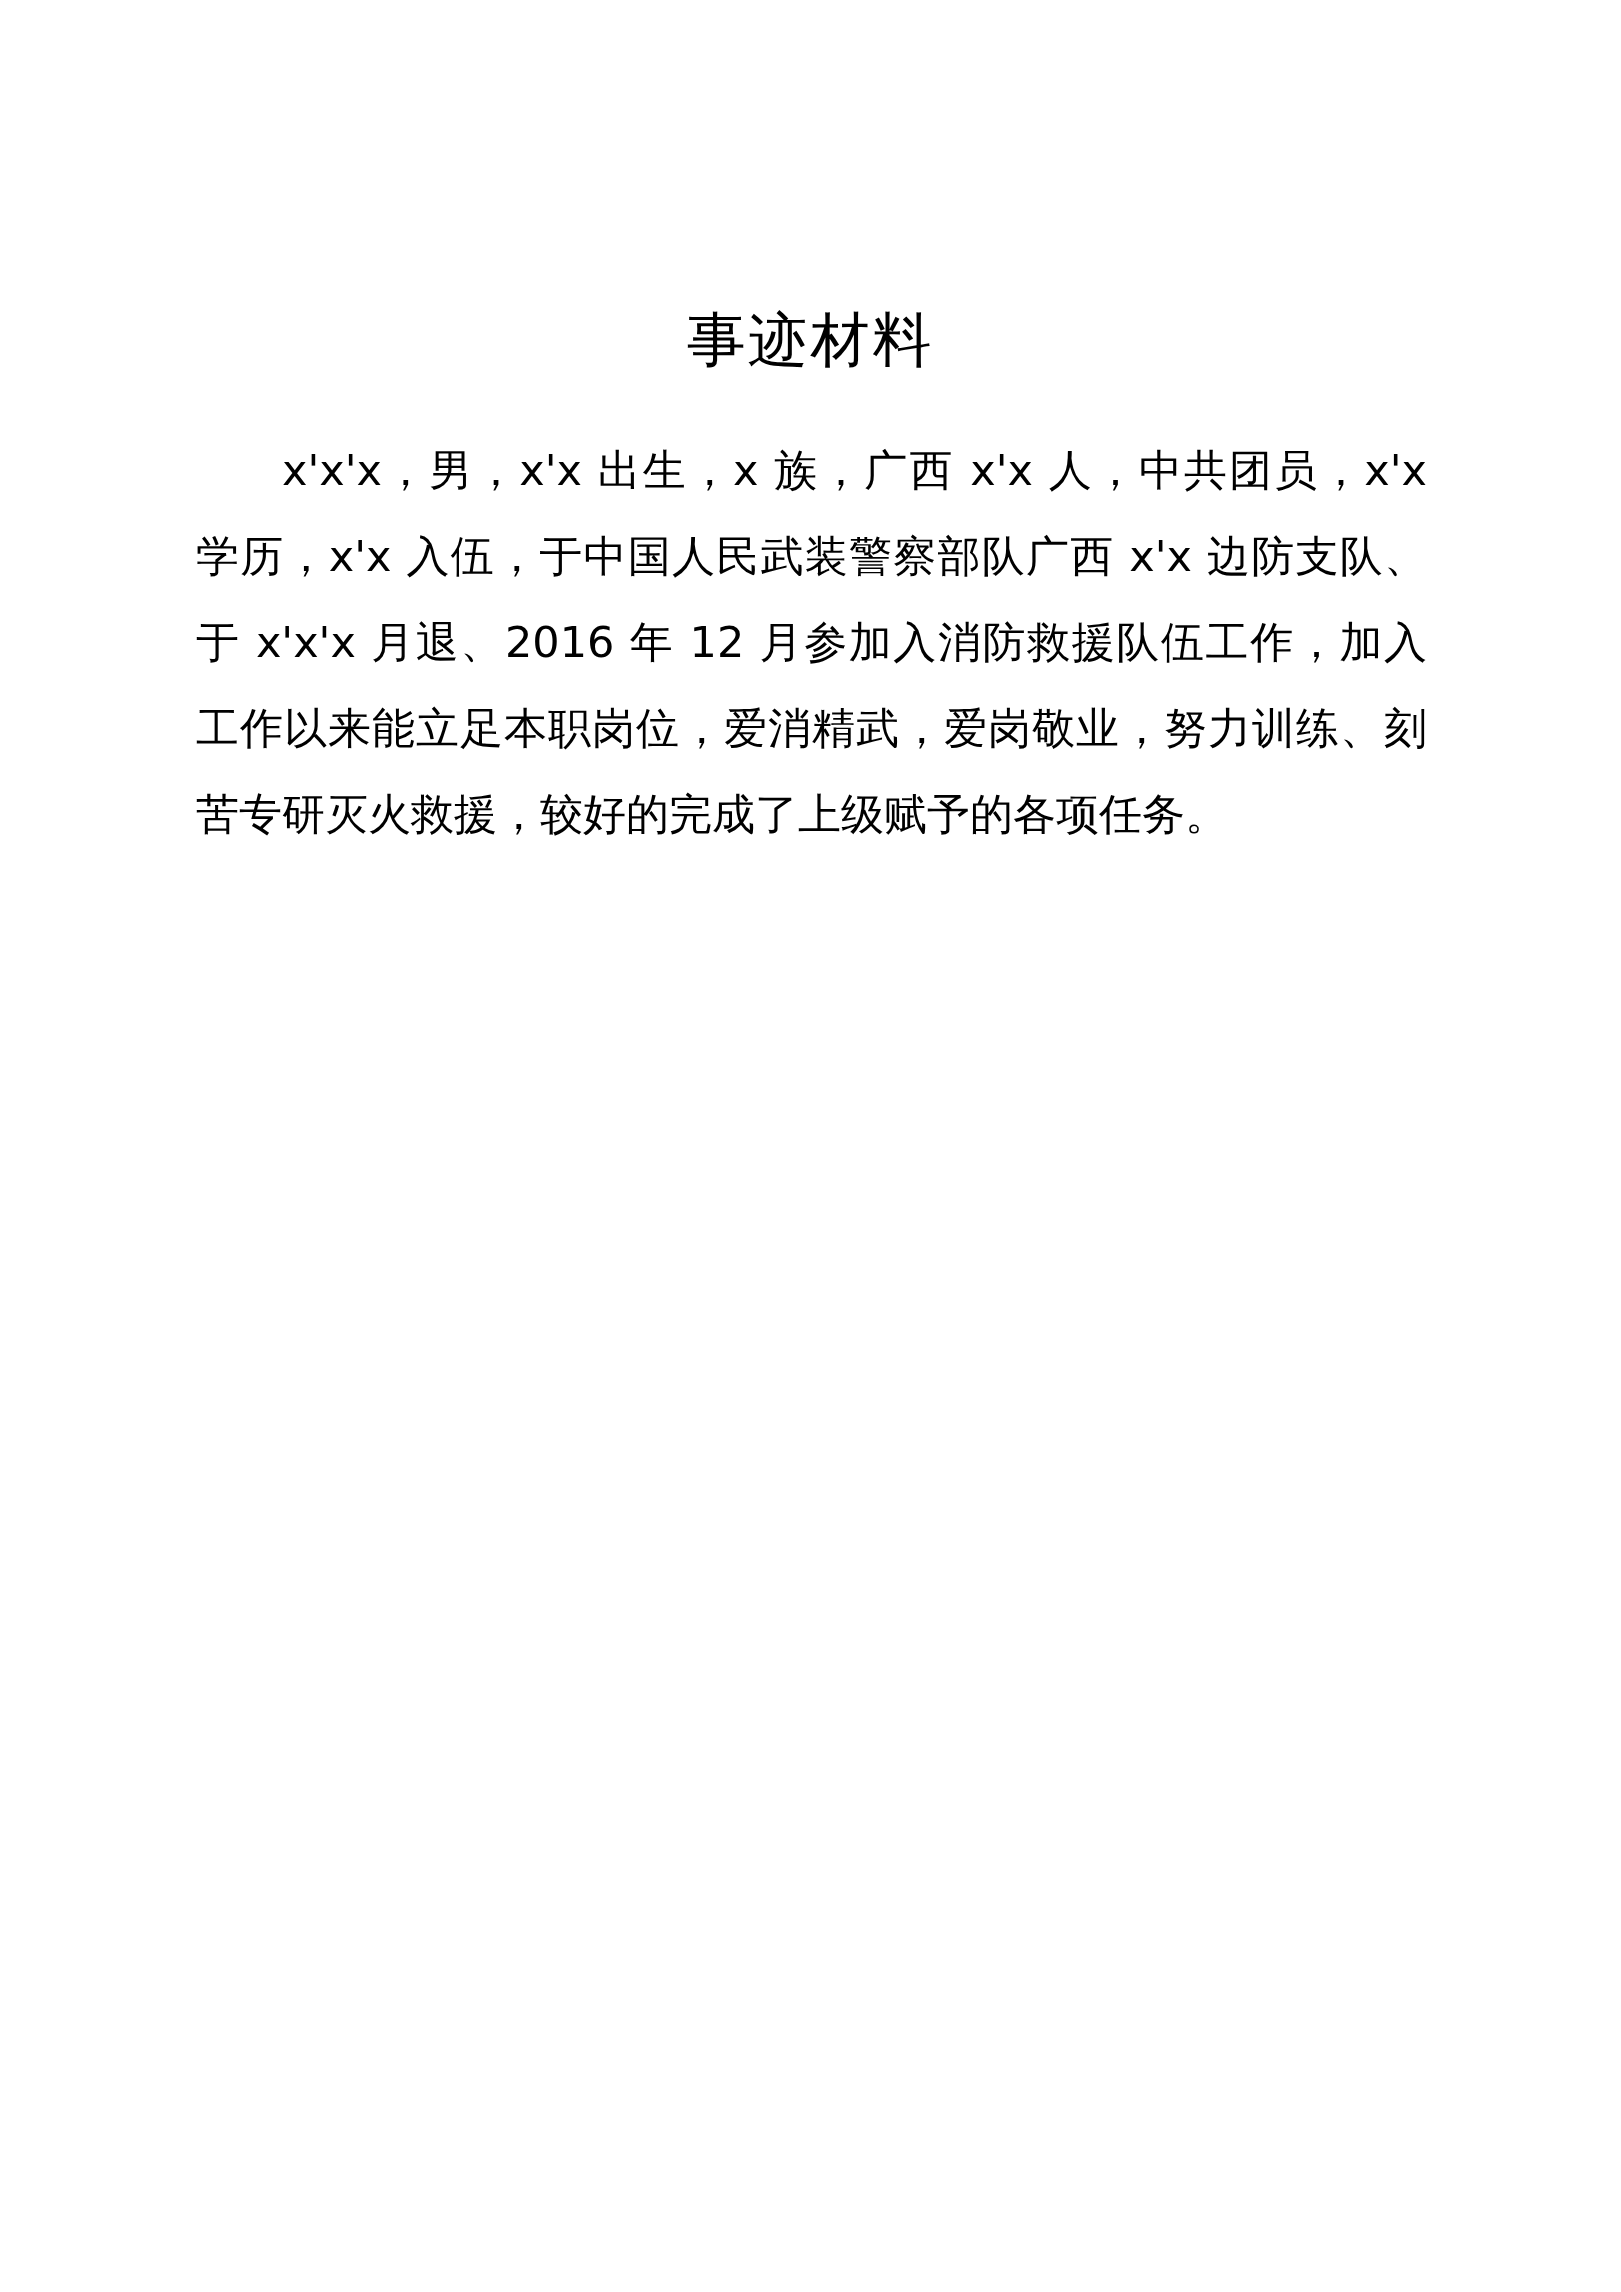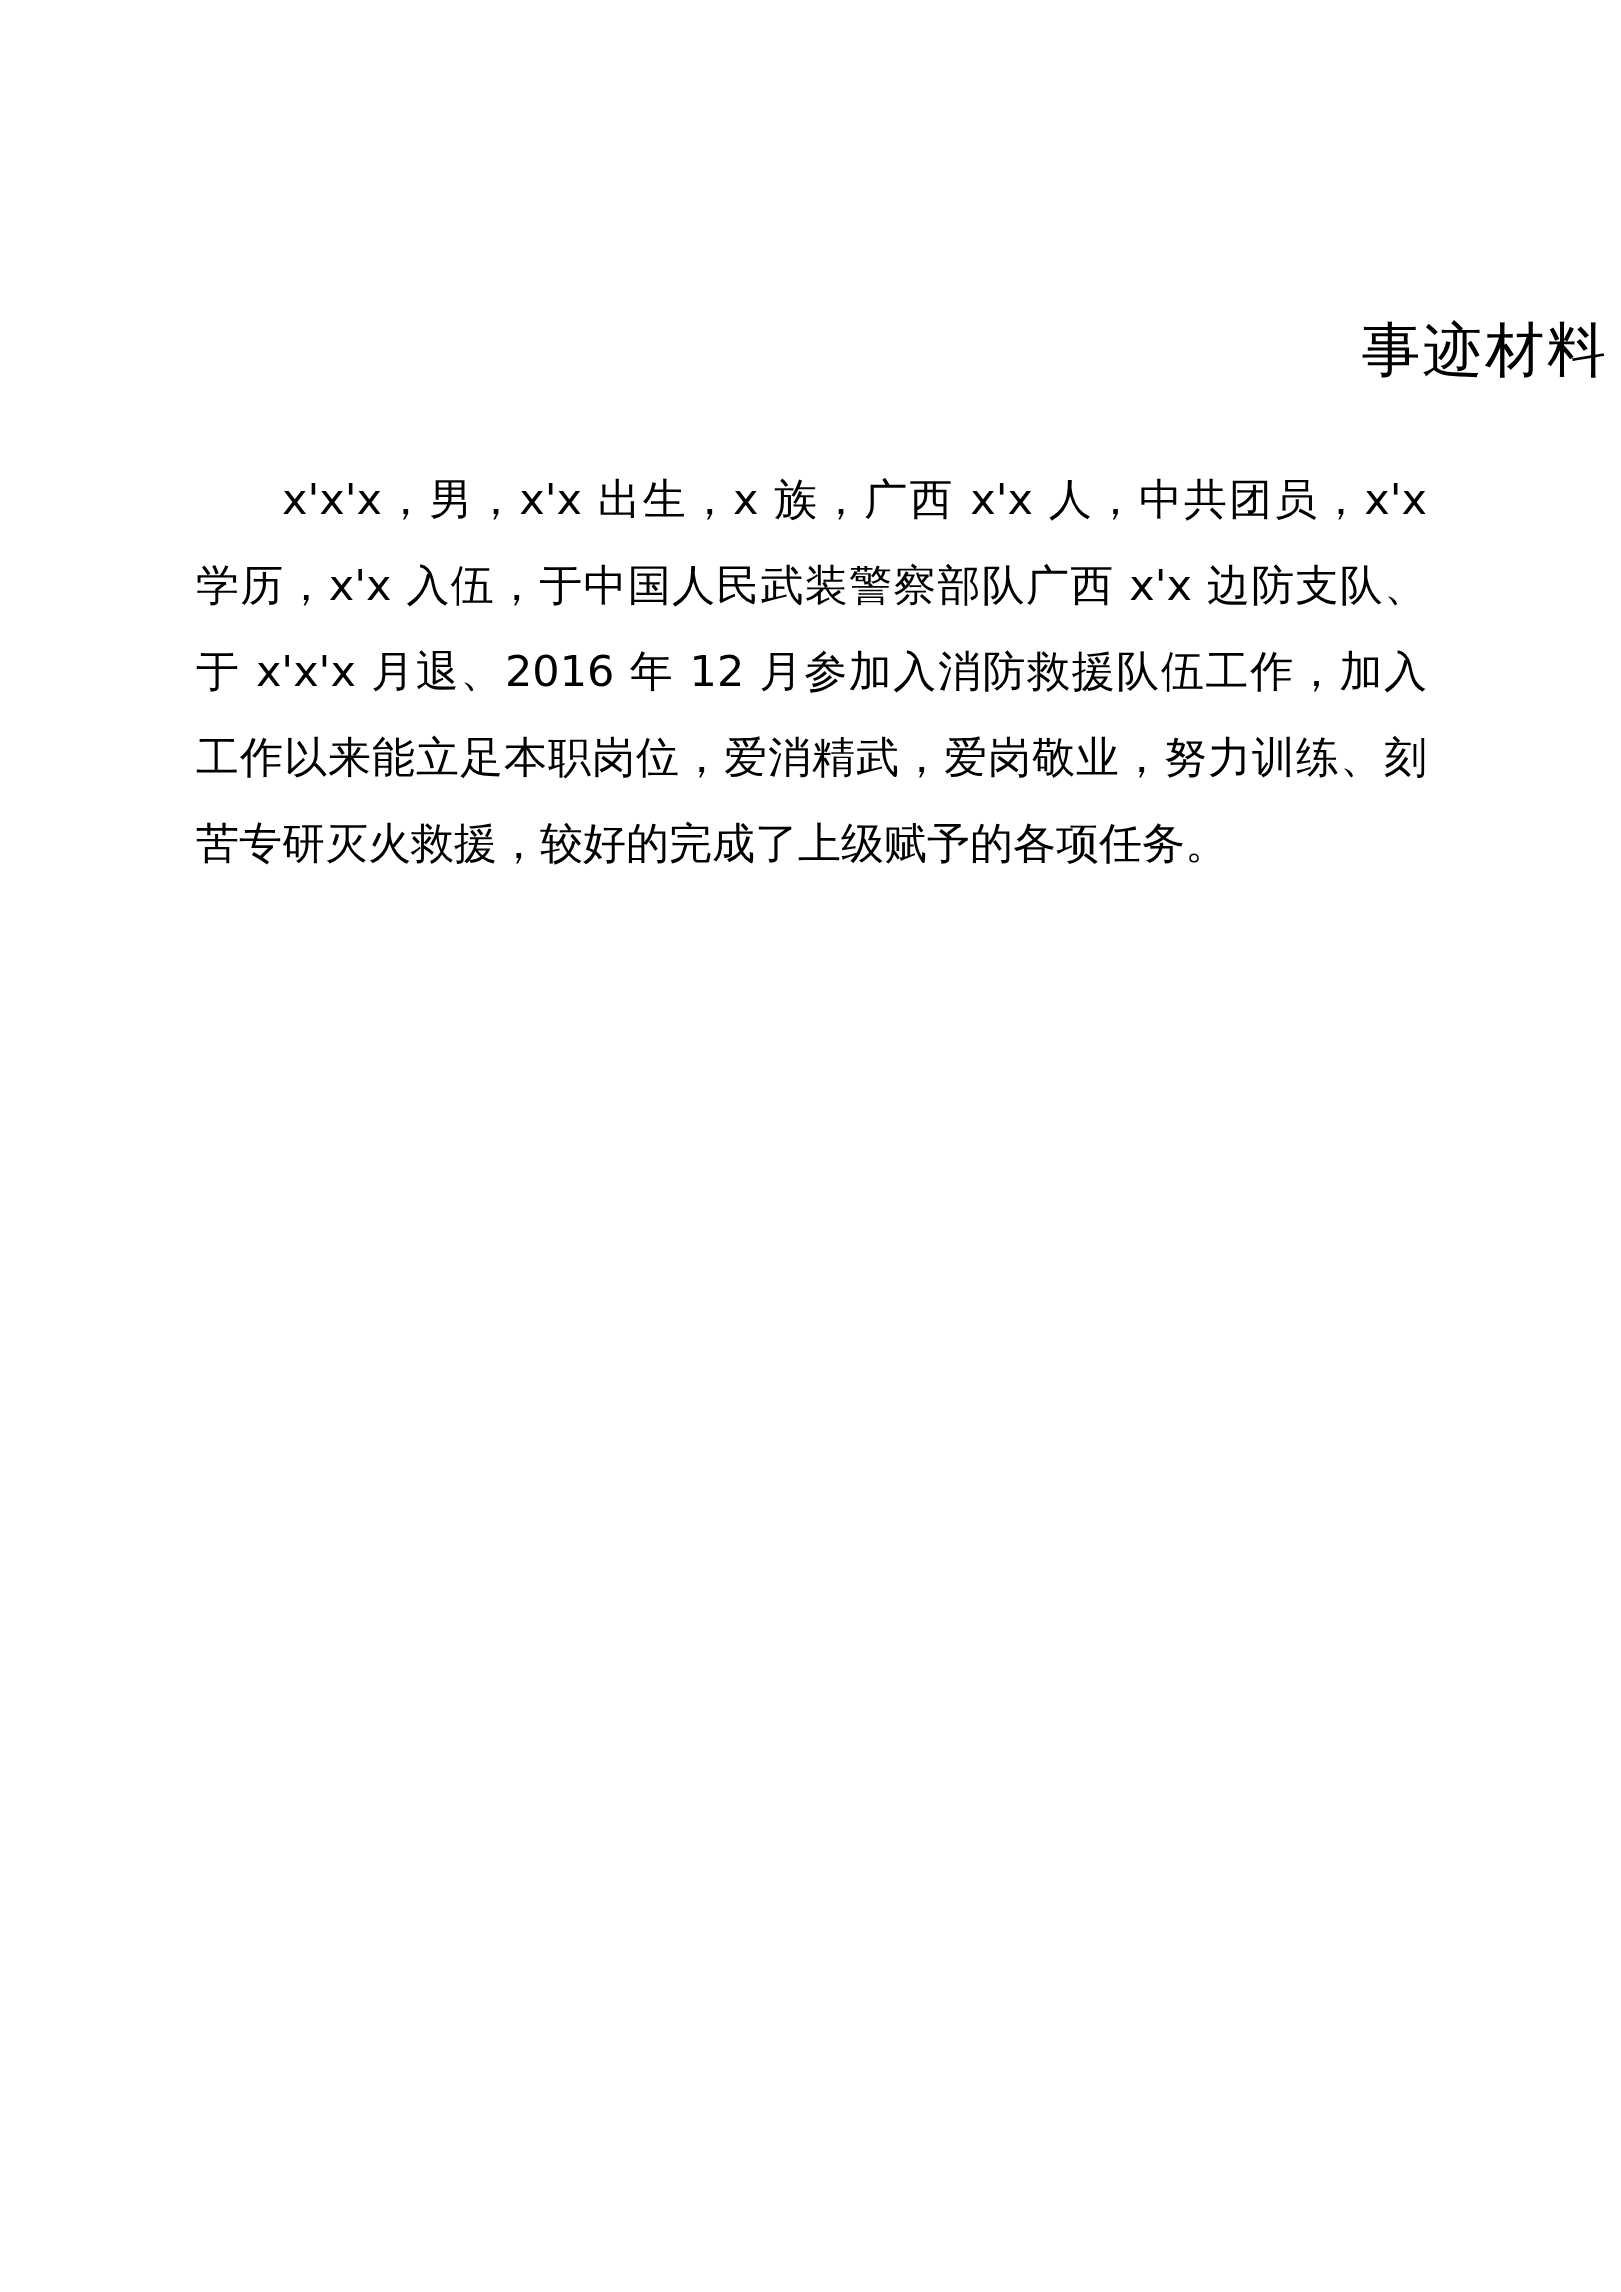--- a/index.html
+++ b/index.html
@@ -18,31 +18,31 @@
     background: #ffffff;
     overflow: hidden;
     font-family: "DejaVu Sans", "Liberation Sans", sans-serif;
     color: #000000;
   }
   .doc-title {
     position: absolute;
     top: 297px;
     left: 0;
     right: 0;
-    margin: 12px;
-    text-align: right;
+    margin: 2px;
+    text-align: center;
     font-size: 59px;
     line-height: 82px;
     font-weight: 400;
     letter-spacing: 2.9px;
   }
   .doc-body {
     position: absolute;
     left: 196px;
-    top: 456px;
+    top: 427px;
     width: 1231px;
     font-size: 43px;
     line-height: 86px;
     text-align: justify;
   }
   .doc-body p {
     margin: 0;
     padding: 0;
     text-indent: 2em;
     text-align: justify;

